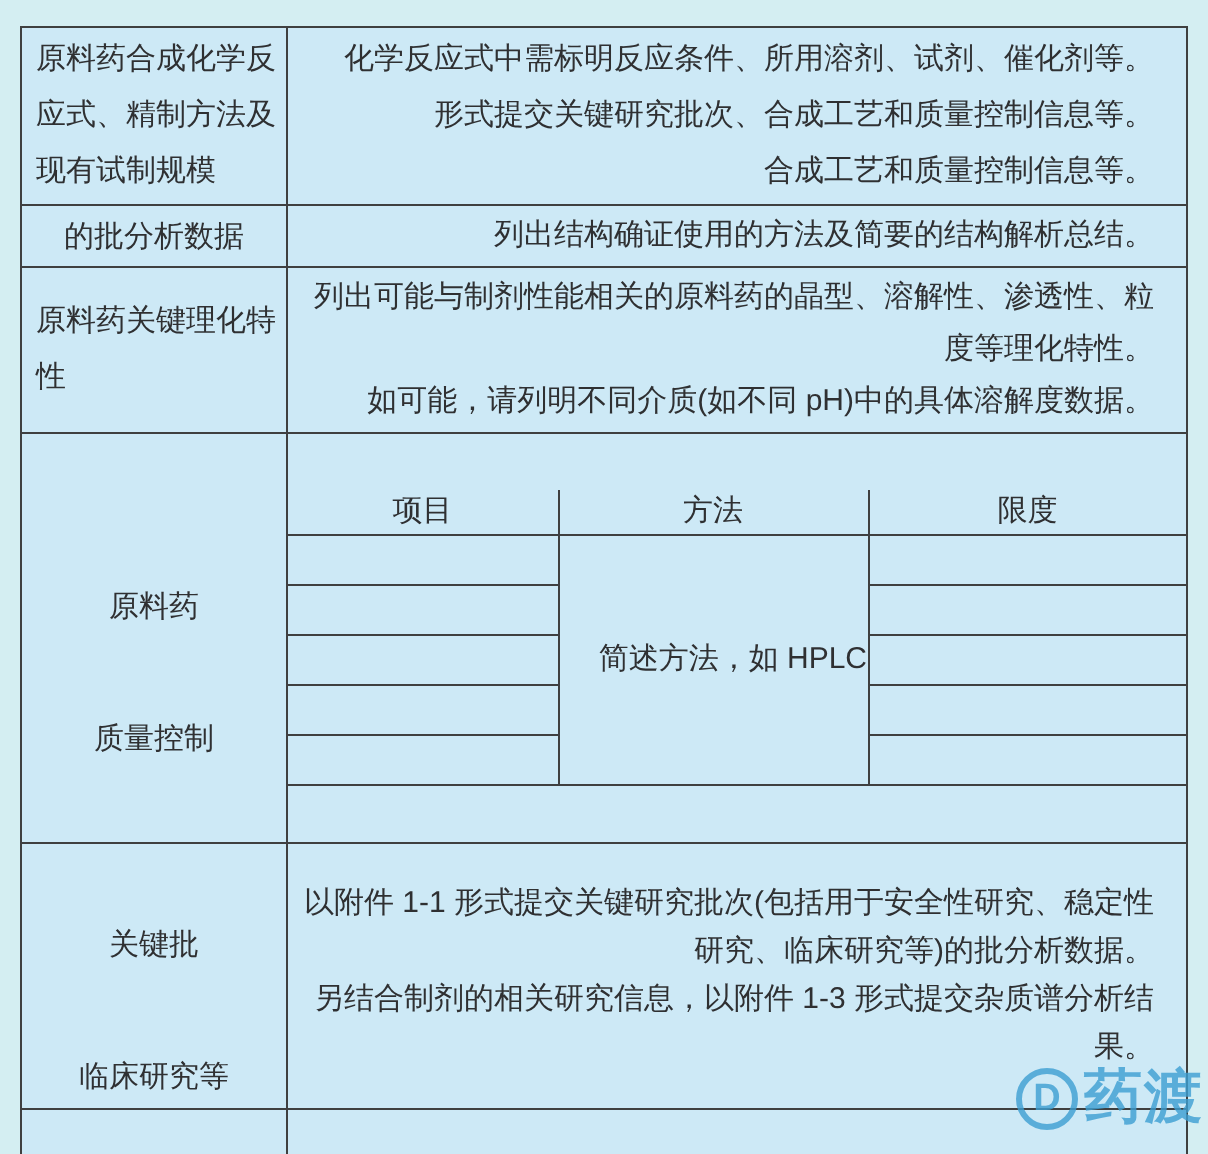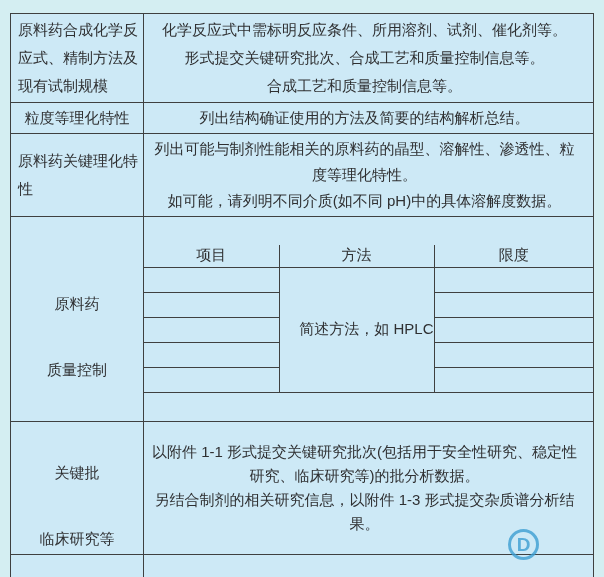--- a/index.html
+++ b/index.html
@@ -28,21 +28,21 @@
     background:var(--cell_bg);
     vertical-align:middle;
     font-weight:normal;
   }
   col.c1{width:133px;}
   tr.r1{height:86px;} tr.r2{height:31px;} tr.r3{height:77px;}
   tr.r4{height:205px;} tr.r5{height:73px;} tr.r6{height:76px;}
   th.rowhead{text-align:center;padding:0 5px;}
   th.rowhead.left{text-align:left;padding:0 5px 0 7px;line-height:28px;}
   .hblock{display:block;line-height:30px;margin-top:36px;}
-  td.content{text-align:center;padding:2px 16px 2px 8px;}
+  td.content{text-align:right;padding:2px 16px 2px 8px;}
   .para{line-height:26px;}
   tr.r1 .para{line-height:28px;}
   tr.r5 .para{line-height:24px;}
   tr.r6 .para{line-height:25px;}
   td.nopad{padding:0;vertical-align:top;}
   table.sub{
     width:100%;height:148px;
     border-collapse:collapse;table-layout:fixed;
   }
   table.sub th,table.sub td{
@@ -94,21 +94,21 @@
       </th>
       <td class="content">
         <div class="para">化学反应式中需标明反应条件、所用溶剂、试剂、催化剂等。</div>
         <div class="para">形式提交关键研究批次、合成工艺和质量控制信息等。</div>
         <div class="para">合成工艺和质量控制信息等。</div>
       </td>
     </tr>
 
     <tr class="r2">
       <th class="rowhead">
-        <span>粒度等理化特性</span>
+        <span>的批分析数据</span>
       </th>
       <td class="content">
         <div class="para">列出结构确证使用的方法及简要的结构解析总结。</div>
       </td>
     </tr>
 
     <tr class="r3">
       <th class="rowhead left">
         <span>原料药关键理化特性</span>
       </th>
@@ -183,15 +183,16 @@
       </td>
     </tr>
 
   </tbody>
     </table>
 
   <div class="watermark">
     <span class="wm-circle">
       <span class="wm-d">D</span>
     </span>
+    <span class="wm-text">药渡</span>
   </div>
 
 </div>
 
 </body></html>

